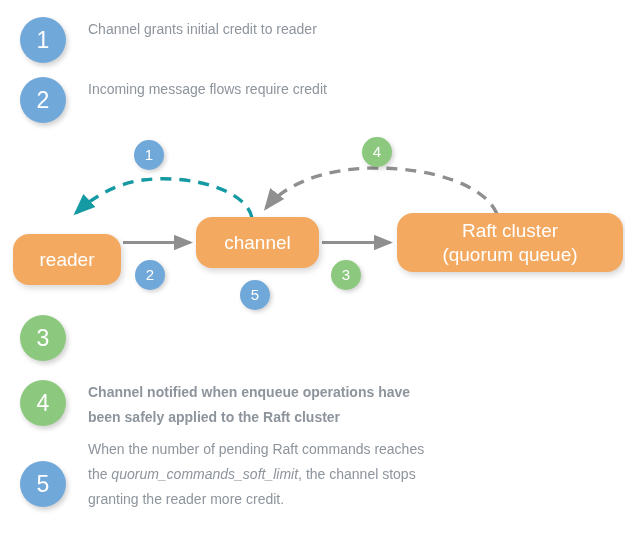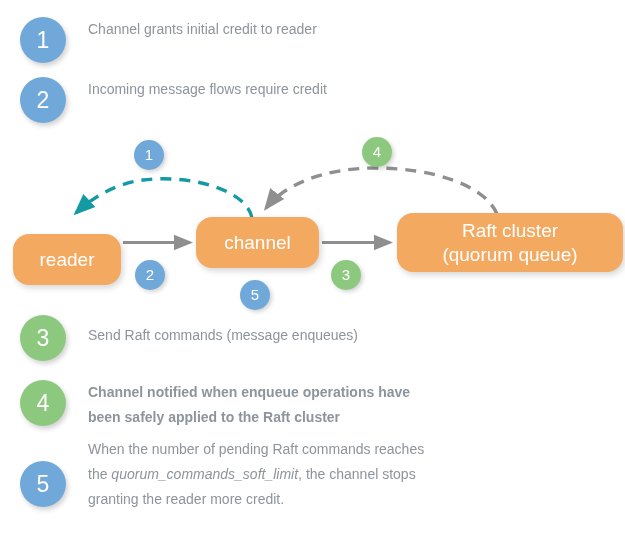--- a/index.html
+++ b/index.html
@@ -142,21 +142,20 @@
 
   <div class="badge blue" id="badge-1">1</div>
   <div class="badge blue" id="badge-2">2</div>
   <div class="badge green" id="badge-3">3</div>
   <div class="badge green" id="badge-4">4</div>
   <div class="badge blue" id="badge-5">5</div>
 </div>
 
 <div class="step" id="step-bottom-3" style="left:20px; top:315px; width:580px;">
   <div class="step-circle green">3</div>
-  <div class="step-text" style="padding-top:8px;">Send Raft commands (message enqueues)</div>
 </div>
 
 <div class="step" id="step-bottom-4" style="left:20px; top:380px; width:580px;">
   <div class="step-circle green">4</div>
   <div class="step-text" style="padding-top:-2px;font-weight:bold;">Channel notified when enqueue operations have
 been safely applied to the Raft cluster</div>
 </div>
 
 <div class="step" id="step-bottom-5" style="left:20px; top:437px; width:590px;">
   <div class="step-circle blue" style="margin-top:24px;">5</div>

